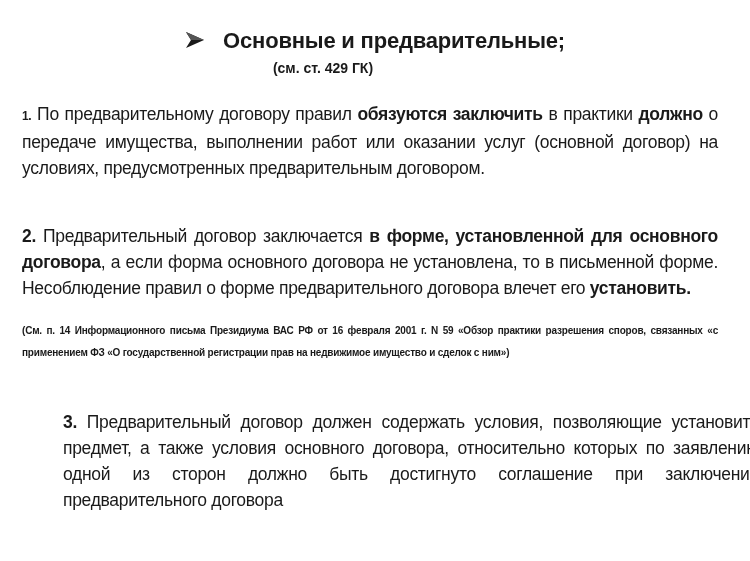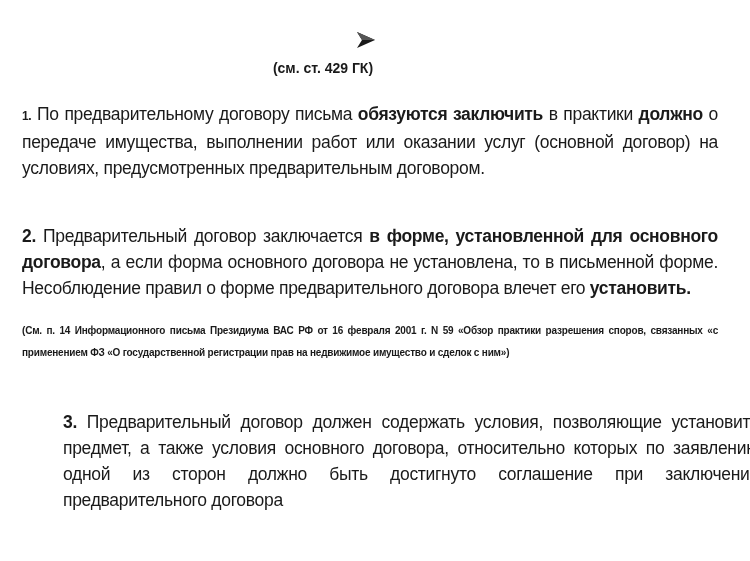--- a/index.html
+++ b/index.html
@@ -33,26 +33,26 @@
   }
   #p3 { top: 409px; margin-left: 41px; }
 </style>
 </head>
 <body>
 
 <div class="title-row">
   <svg class="arrow-icon" viewBox="0 0 20 18">
     <path d="M1 1 L19 9 L1 17 L6 9 Z" fill="#1a1a1a"></path>
     <path d="M1 1 L19 9 L6 9 Z" fill="#555"></path>
-  </svg>
+  </svg><span>Основные и предварительные;</span>
 </div>
 <div class="subtitle">(см. ст. 429 ГК)</div>
 
 <div class="para" id="p1">
-  <span class="num-small">1.</span><span> По предварительному договору письма </span><b>обязуются заключить</b><span> в практики </span><b>должно</b><span> о передаче имущества, выполнении работ или оказании услуг (основной договор) на условиях, предусмотренных предварительным договором.</span>
+  <span class="num-small">1.</span><span> По предварительному договору правил </span><b>обязуются заключить</b><span> в практики </span><b>должно</b><span> о передаче имущества, выполнении работ или оказании услуг (основной договор) на условиях, предусмотренных предварительным договором.</span>
 </div>
 
 <div class="para" id="p2">
   <span class="num">2.</span><span> Предварительный договор заключается </span><b>в форме, установленной для основного договора</b><span>, а если форма основного договора не установлена, то в письменной форме. Несоблюдение правил о форме предварительного договора влечет его </span><b>установить.</b>
 </div>
 
 <div id="note">(См. п. 14 Информационного письма Президиума ВАС РФ от 16 февраля 2001 г. N 59 «Обзор практики разрешения споров, связанных «с применением ФЗ «О государственной регистрации прав на недвижимое имущество и сделок с ним»)</div>
 
 <div class="para" id="p3">
   <span class="num">3.</span><span> Предварительный договор должен содержать условия, позволяющие установить предмет, а также условия основного договора, относительно которых по заявлению одной из сторон должно быть достигнуто соглашение при заключении предварительного договора</span>

